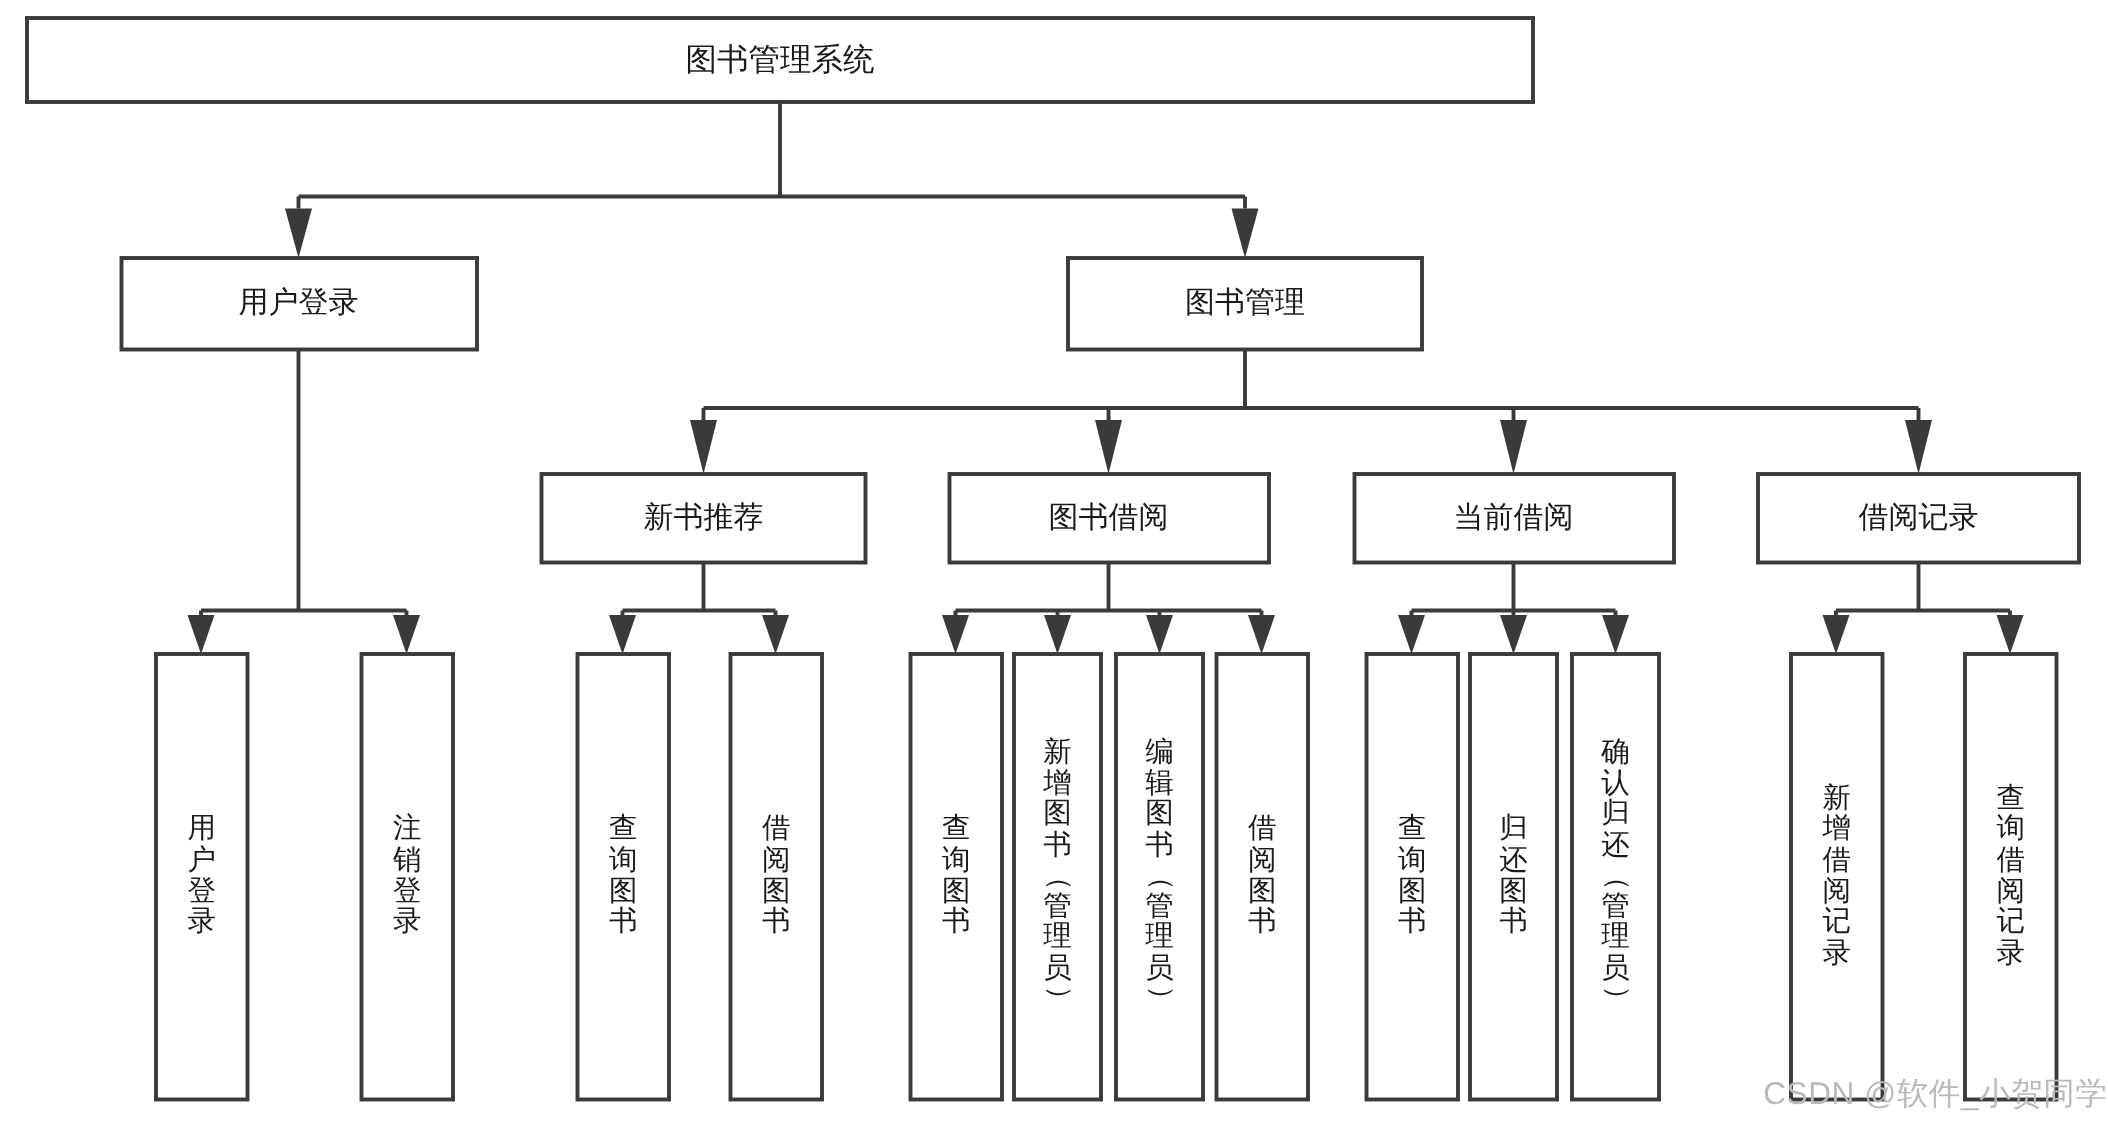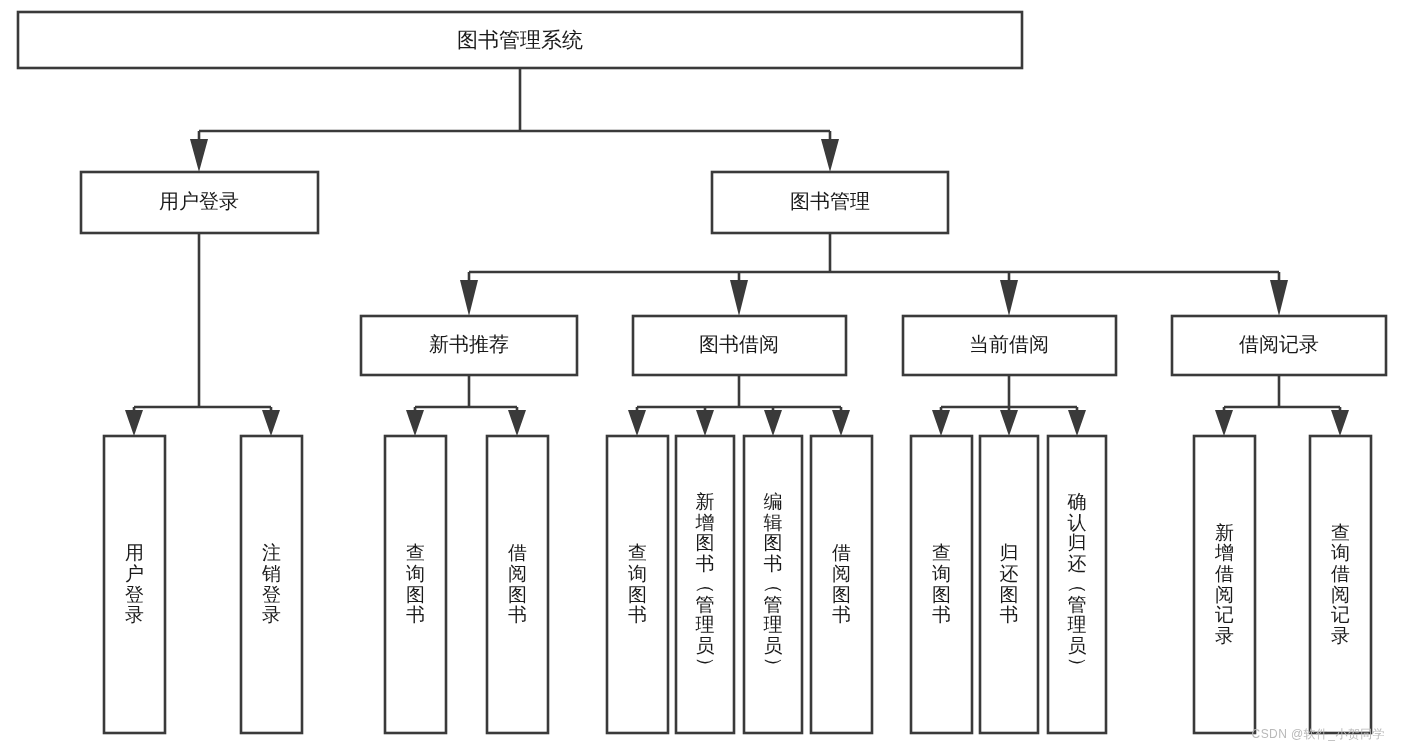--- a/index.html
+++ b/index.html
@@ -75,24 +75,24 @@
   }
   .leaf-label span.ch {
     display: block;
   }
   .leaf-label span.paren {
     display: block;
     transform: rotate(90deg);
   }
   .watermark {
     position: absolute;
-    right: 20px;
+    right: 0;
     bottom: 4px;
     font-family: "Liberation Sans", "DejaVu Sans", sans-serif;
-    font-size: 12px;
+    font-size: 21px;
     color: #b9b9b9;
     letter-spacing: 0.4px;
     user-select: none;
     white-space: nowrap;
   }
 </style>
 </head>
 <body>
 
 <div id="diagram-root">

